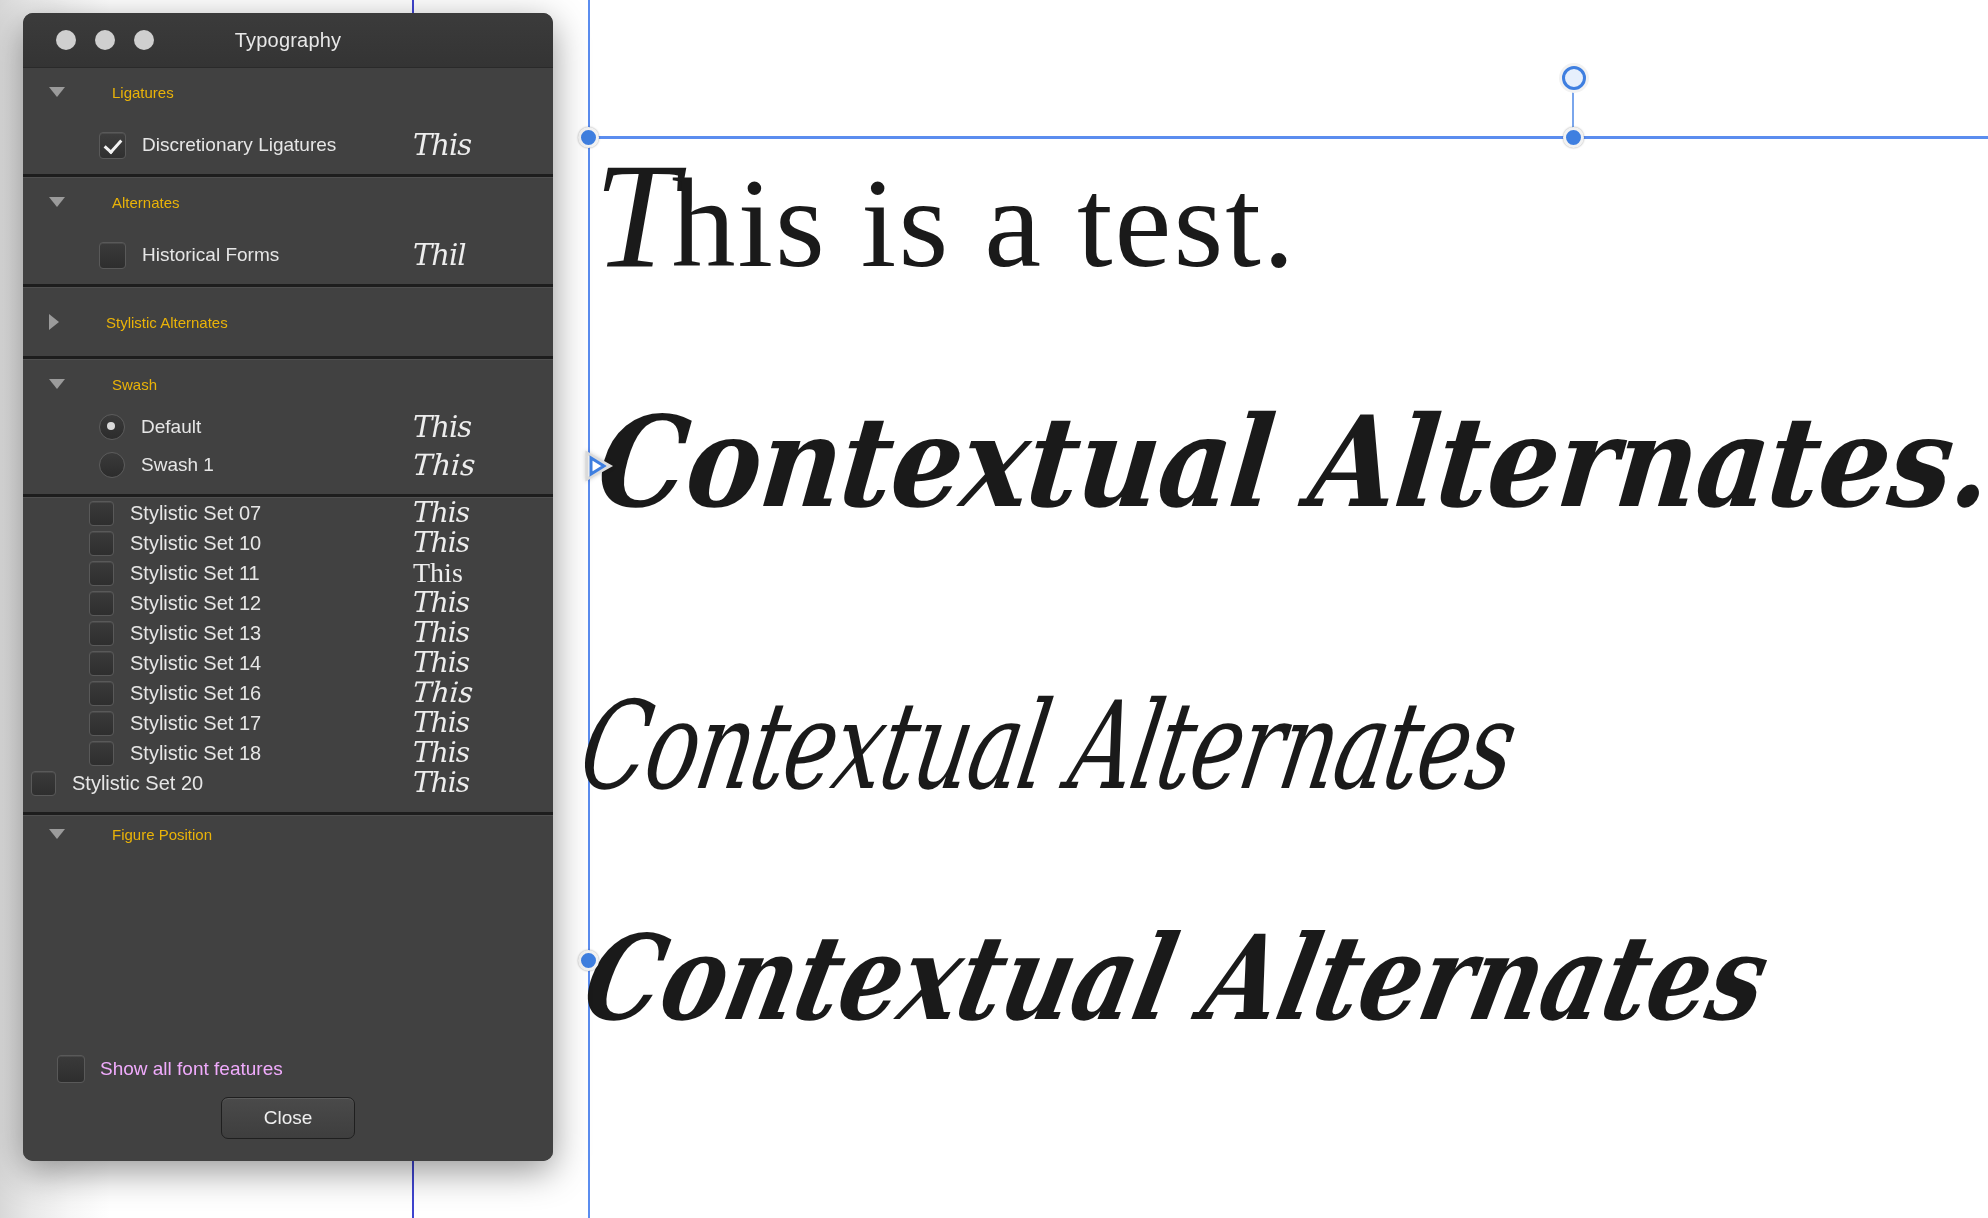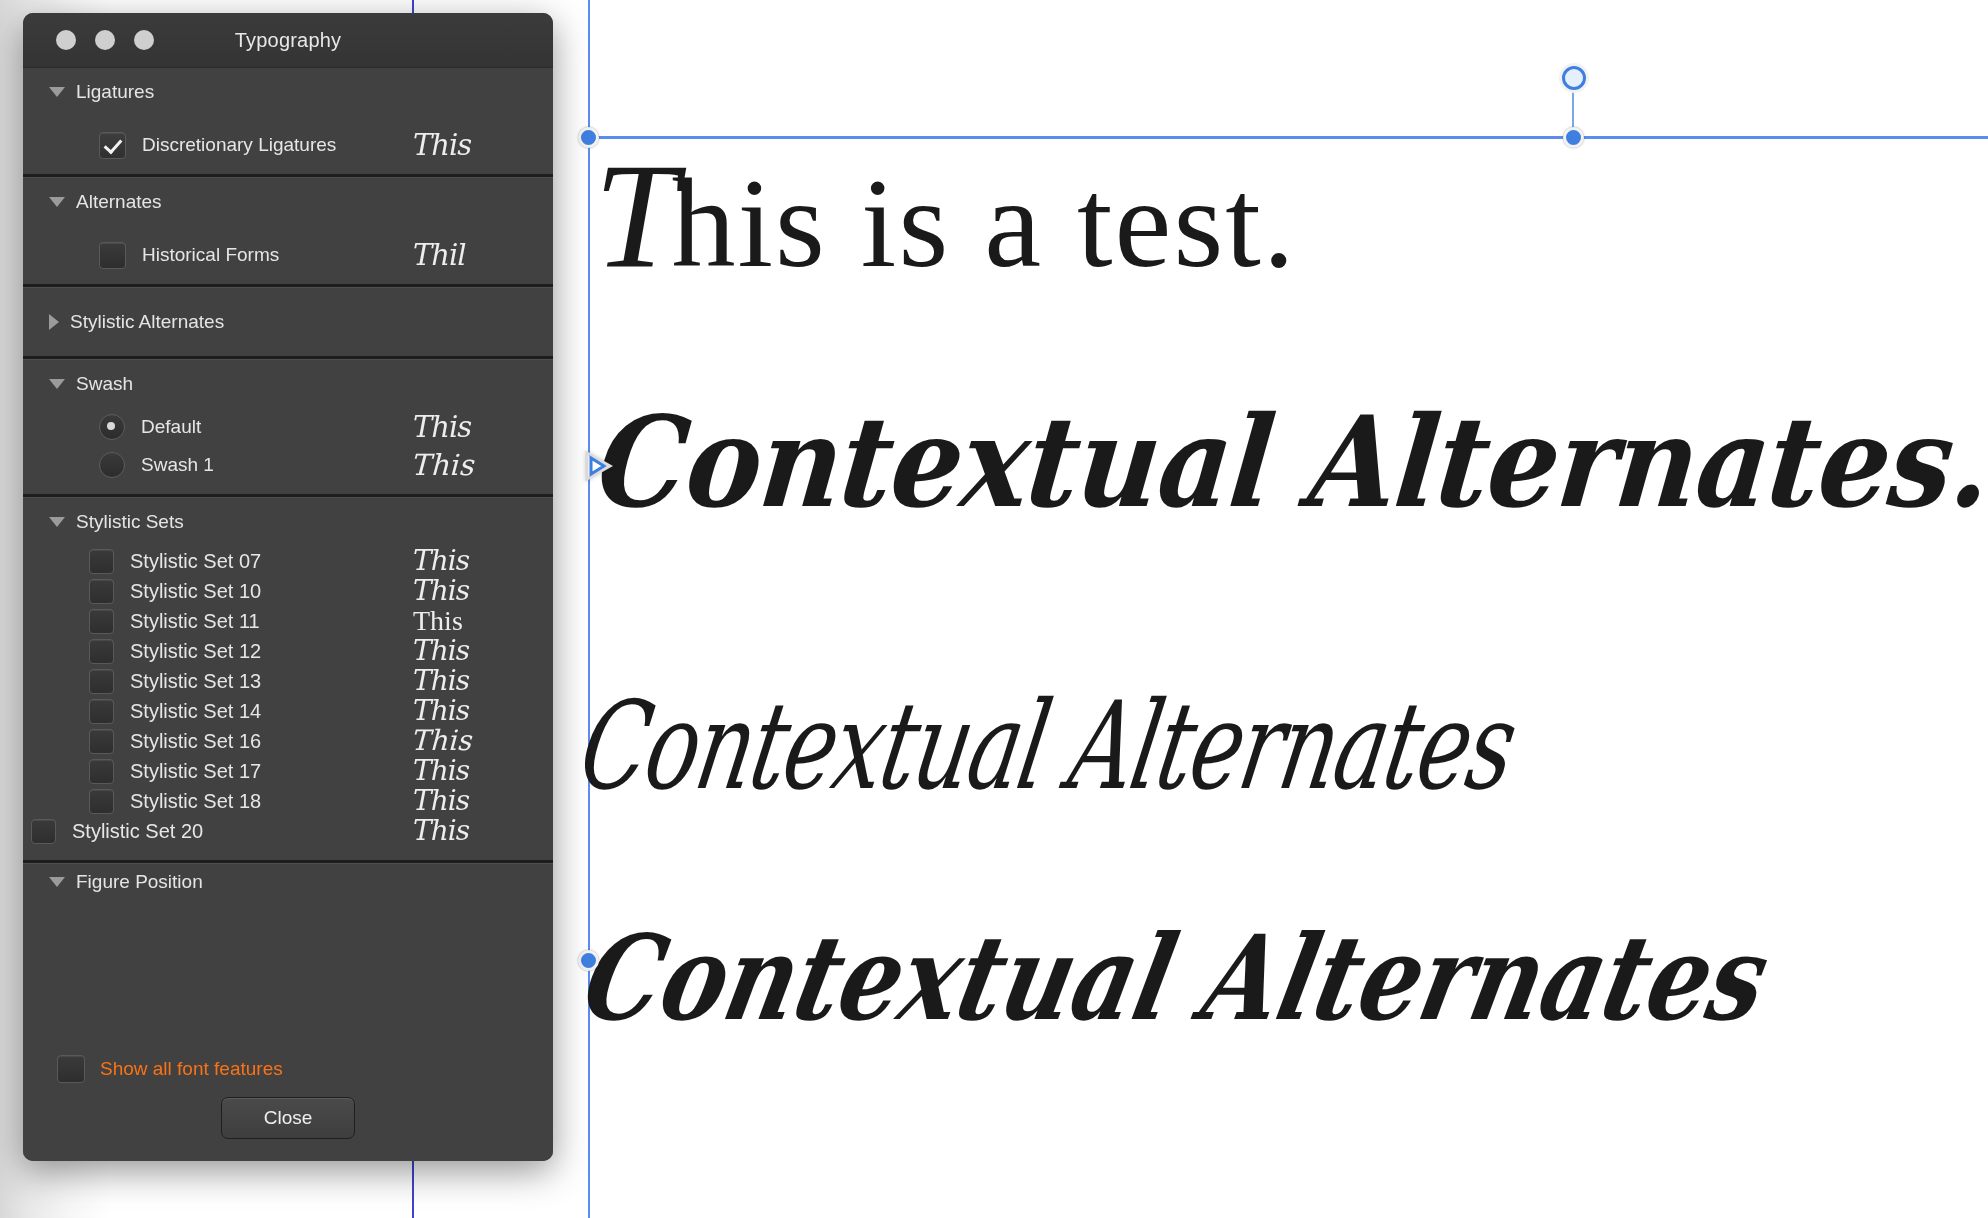--- a/index.html
+++ b/index.html
@@ -212,22 +212,23 @@
     border-left: 8px solid transparent;
     border-right: 8px solid transparent;
     border-top: 10px solid #9b9b9b;
   }
   .tri-right {
     border-top: 8px solid transparent;
     border-bottom: 8px solid transparent;
     border-left: 10px solid #9b9b9b;
   }
   .sec-title {
-    color: #e5e5e5;
-    font-size: 19px;
+    color: #eab308;
+    font-size: 15px;
+    margin-left: 36px;
   }
 
   .row {
     display: flex;
     align-items: center;
     height: 38px;
     padding-left: 76px;
     padding-right: 22px;
     position: relative;
   }
@@ -312,21 +313,21 @@
     padding: 0 0 22px 0;
   }
   .footer-check {
     display: flex;
     align-items: center;
     padding-left: 34px;
     height: 48px;
     gap: 15px;
   }
   .footer-check .cb { margin-right: 0; width: 26px; height: 26px; }
-  .footer-check-label { color: #f97316; font-size: 19px; }
+  .footer-check-label { color: #f0abfc; font-size: 19px; }
 
   .close-wrap {
     display: flex;
     justify-content: center;
     margin-top: 4px;
   }
   .btn-close {
     width: 134px; height: 42px;
     border-radius: 7px;
     background: linear-gradient(to bottom, #4a4a4a, #3e3e3e);
@@ -431,24 +432,20 @@
         </div>
         <div class="row" style="padding-bottom:10px;">
           <span class="radio"></span>
           <span class="row-label">Swash 1</span>
           <span class="sample-glyph swashy">This</span>
         </div>
       </div>
       <div class="divider"></div>
 
       <div class="section">
-        <div class="sec-header">
-          <span class="tri tri-down"></span>
-          <span class="sec-title">Stylistic Sets</span>
-        </div>
 
         <div class="row set-row">
           <span class="cb"></span>
           <span class="row-label">Stylistic Set 07</span>
           <span class="sample-glyph fancy">This</span>
         </div>
         <div class="row set-row">
           <span class="cb"></span>
           <span class="row-label">Stylistic Set 10</span>
           <span class="sample-glyph fancy">This</span>

